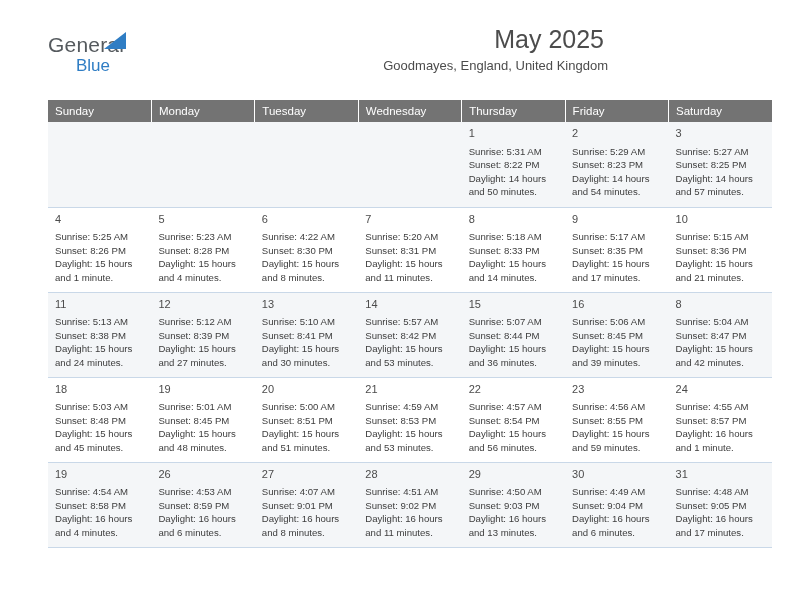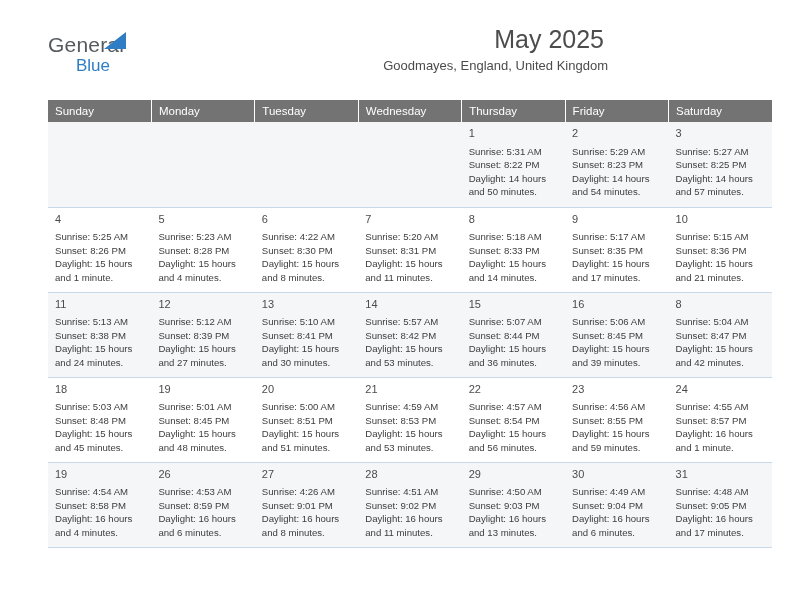--- a/index.html
+++ b/index.html
@@ -370,21 +370,21 @@
             <div class="info">
               <div>Sunrise: 4:53 AM</div>
               <div>Sunset: 8:59 PM</div>
               <div>Daylight: 16 hours</div>
               <div>and 6 minutes.</div>
             </div>
           </td>
           <td>
             <span class="daynum">27</span>
             <div class="info">
-              <div>Sunrise: 4:26 AM</div>
+              <div>Sunrise: 4:07 AM</div>
               <div>Sunset: 9:01 PM</div>
               <div>Daylight: 16 hours</div>
               <div>and 8 minutes.</div>
             </div>
           </td>
           <td>
             <span class="daynum">28</span>
             <div class="info">
               <div>Sunrise: 4:51 AM</div>
               <div>Sunset: 9:02 PM</div>

